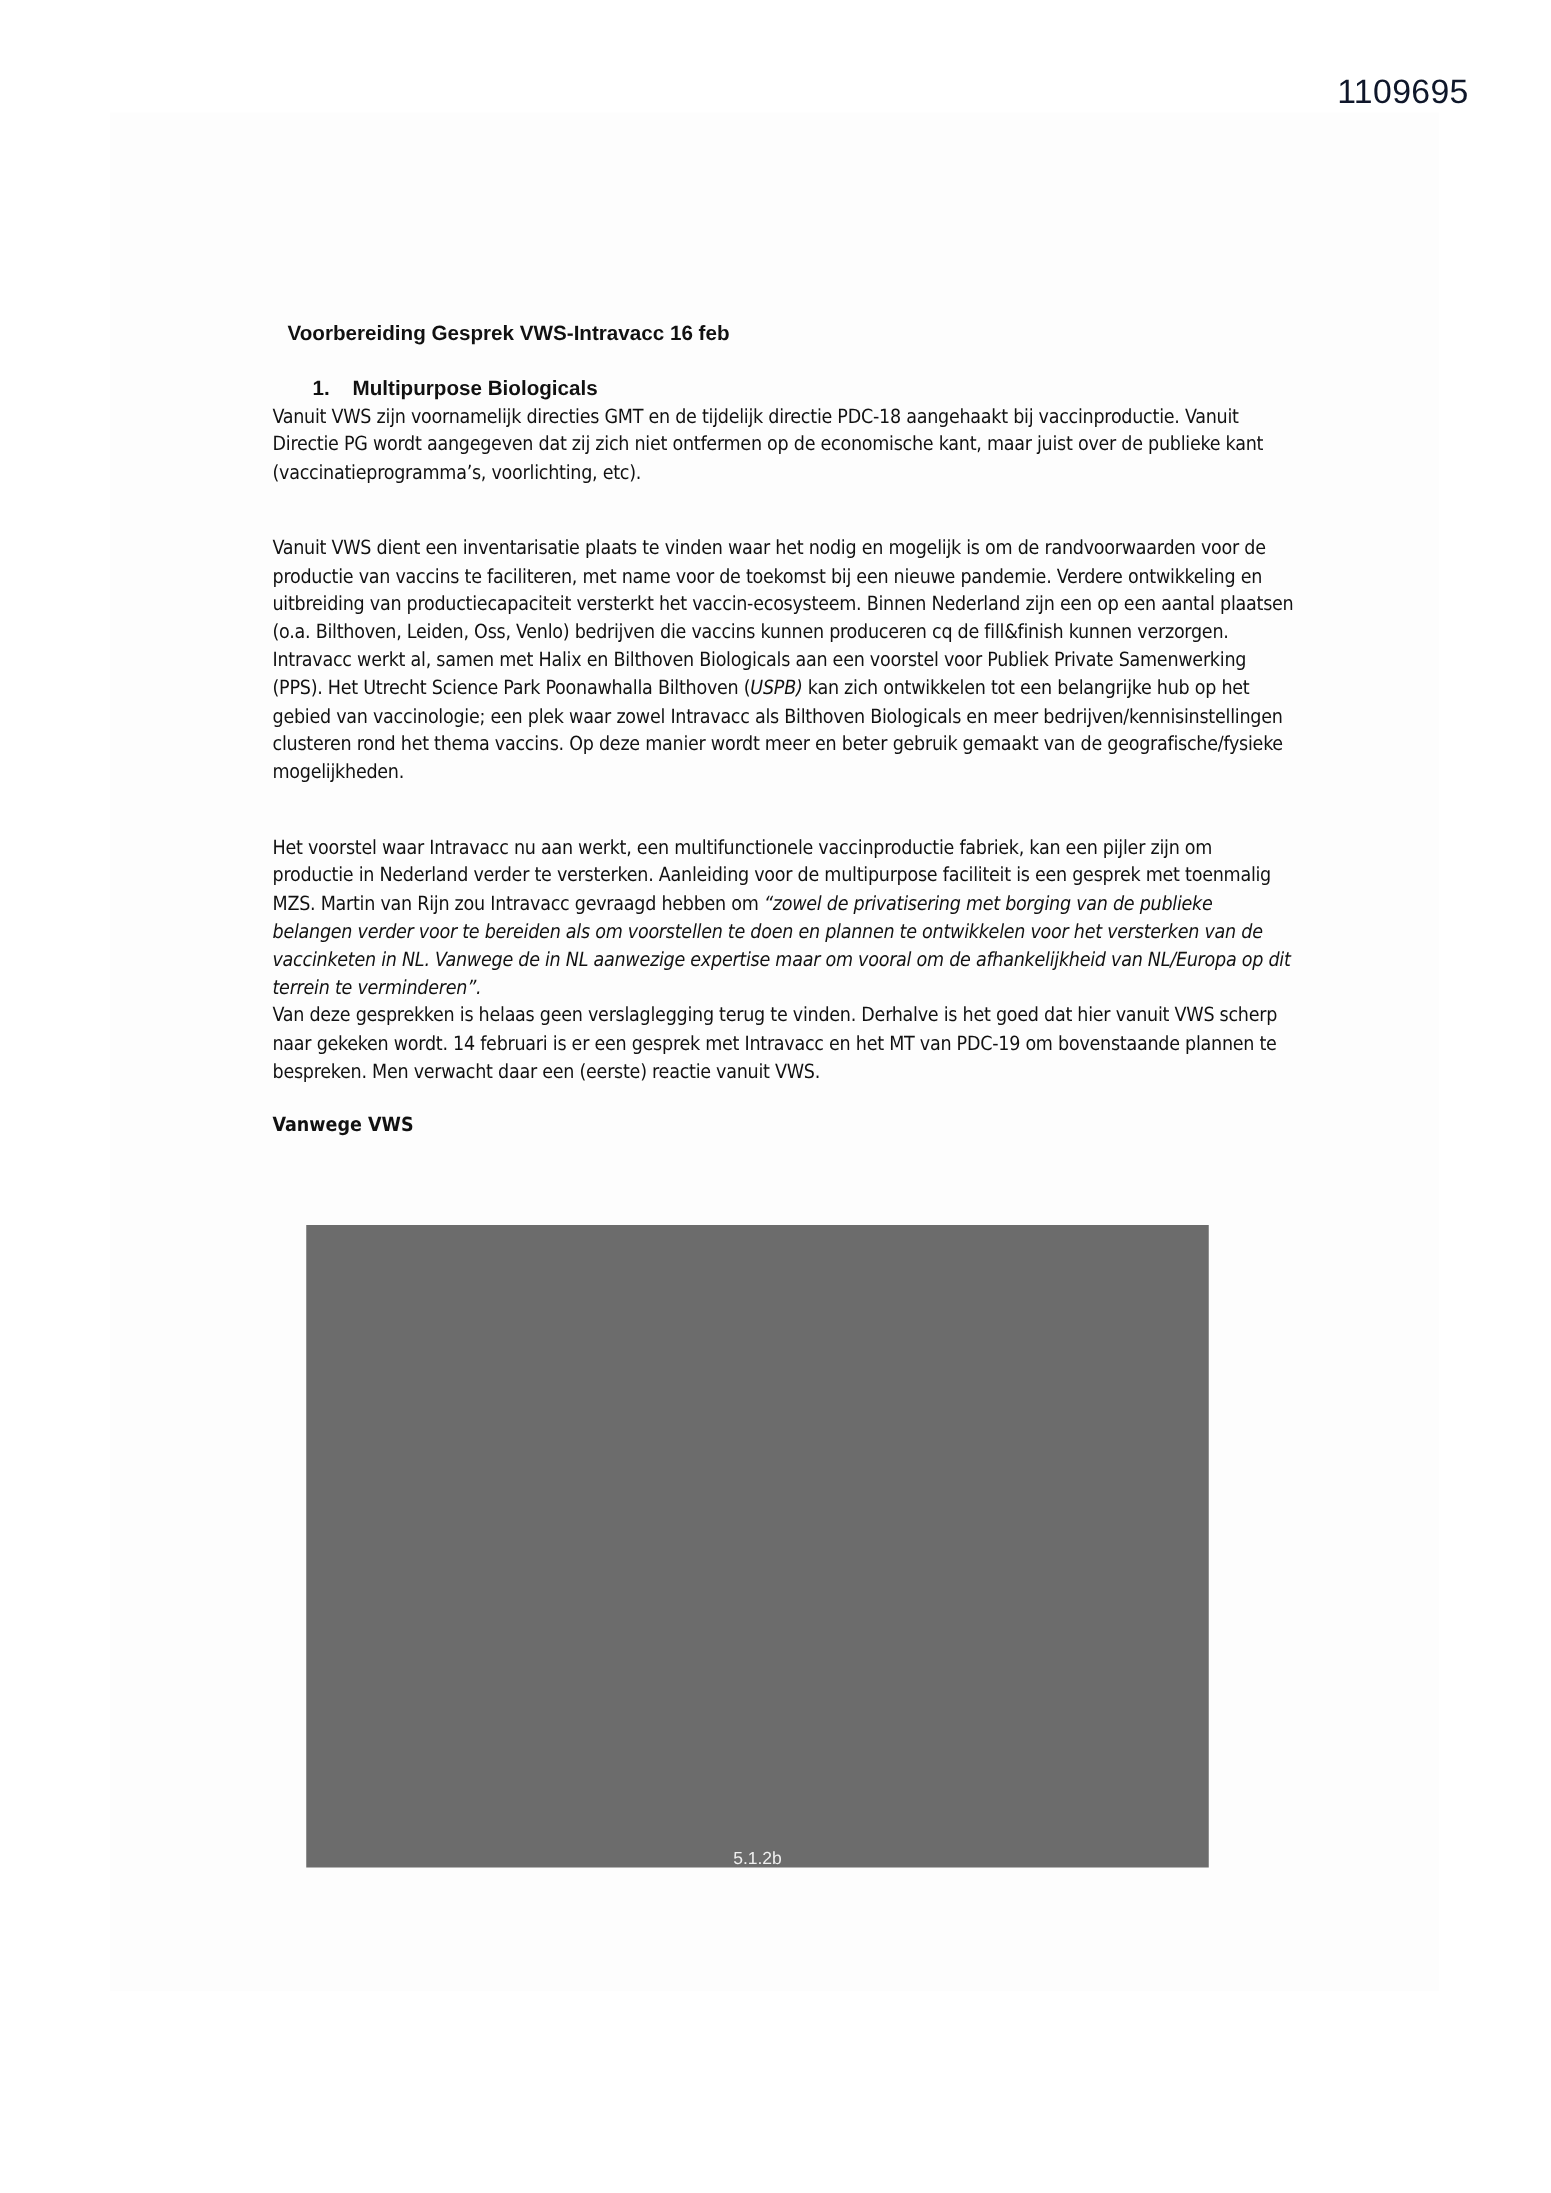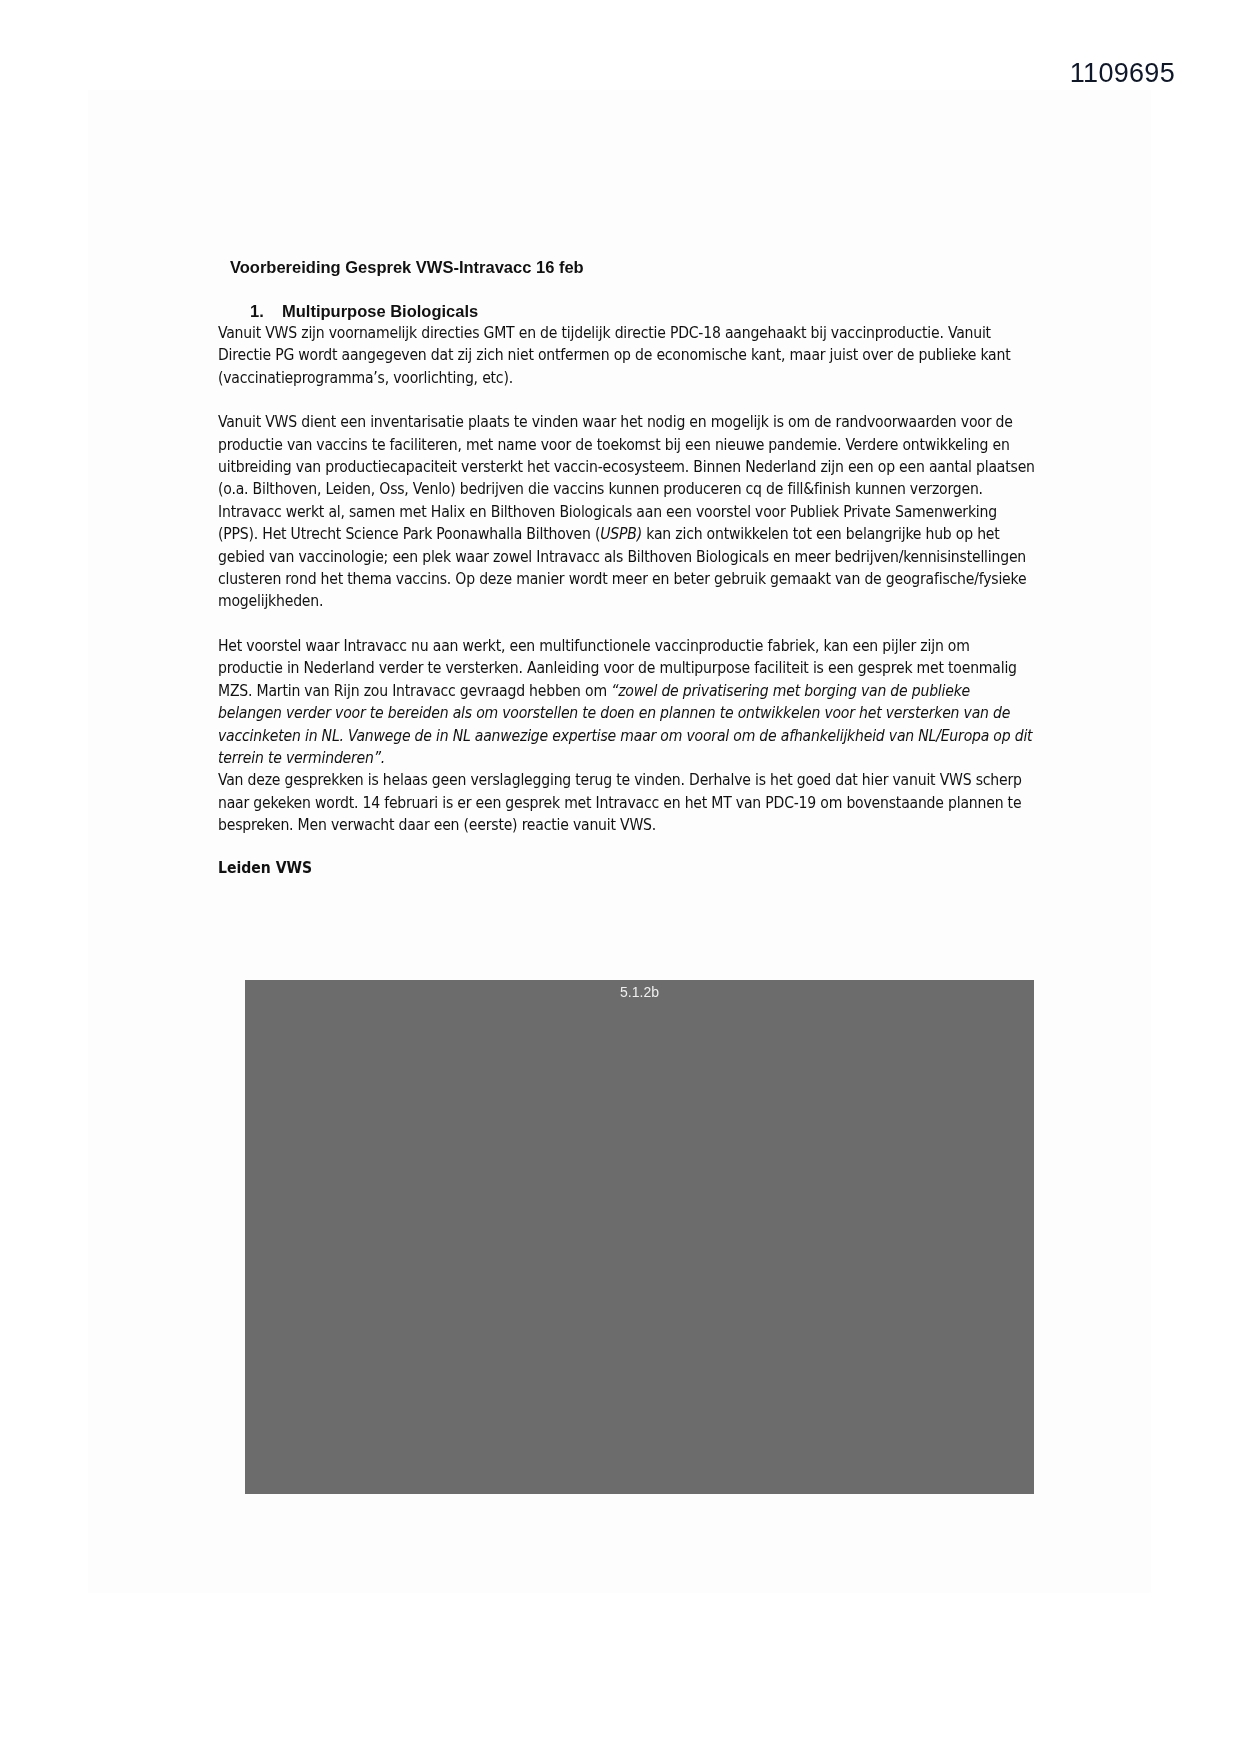--- a/index.html
+++ b/index.html
@@ -60,41 +60,41 @@
     .section-heading .num {
       display: inline-block;
       width: 32px;
       margin-left: 32px;
     }
     p {
       margin: 0;
       letter-spacing: -0.2px;
     }
     p.gap {
-      margin-top: 22px;
+      margin-top: 38px;
     }
     .italic {
       font-style: italic;
     }
     .subheading {
       font-family: "DejaVu Sans", sans-serif;
       font-weight: bold;
       font-size: 15.6px;
       margin-top: 20px;
       line-height: 22px;
     }
     .redaction {
       position: absolute;
       left: 245px;
       top: 980px;
-      width: 789px;
+      width: 722px;
       height: 514px;
       background: #6c6c6c;
       display: flex;
-      align-items: flex-start;
+      align-items: flex-end;
       justify-content: center;
     }
     .redaction-label {
       font-family: "Liberation Sans", sans-serif;
       color: #f0f0f0;
       font-size: 14px;
       margin-top: 4px;
     }
   </style>
 </head>
@@ -114,18 +114,18 @@
 
   <p>Vanuit VWS zijn voornamelijk directies GMT en de tijdelijk directie PDC-18 aangehaakt bij vaccinproductie. Vanuit Directie PG wordt aangegeven dat zij zich niet ontfermen op de economische kant, maar juist over de publieke kant (vaccinatieprogramma’s, voorlichting, etc).</p>
 
   <p class="gap"><span>Vanuit VWS dient een inventarisatie plaats te vinden waar het nodig en mogelijk is om de randvoorwaarden voor de productie van vaccins te faciliteren, met name voor de toekomst bij een nieuwe pandemie. Verdere ontwikkeling en uitbreiding van productiecapaciteit versterkt het vaccin-ecosysteem. Binnen Nederland zijn een op een aantal plaatsen (o.a. Bilthoven, Leiden, Oss, Venlo) bedrijven die vaccins kunnen produceren cq de fill&amp;finish kunnen verzorgen. Intravacc werkt al, samen met Halix en Bilthoven Biologicals aan een voorstel voor Publiek Private Samenwerking (PPS). Het Utrecht Science Park Poonawhalla Bilthoven (</span><span class="italic">USPB)</span><span> kan zich ontwikkelen tot een belangrijke hub op het gebied van vaccinologie; een plek waar zowel Intravacc als Bilthoven Biologicals en meer bedrijven/kennisinstellingen clusteren rond het thema vaccins. Op deze manier wordt meer en beter gebruik gemaakt van de geografische/fysieke mogelijkheden.</span></p>
 
   <p class="gap"><span>Het voorstel waar Intravacc nu aan werkt, een multifunctionele vaccinproductie fabriek, kan een pijler zijn om productie in Nederland verder te versterken. Aanleiding voor de multipurpose faciliteit is een gesprek met toenmalig MZS. Martin van Rijn zou Intravacc gevraagd hebben om </span><span class="italic">“zowel de privatisering met borging van de publieke belangen verder voor te bereiden als om voorstellen te doen en plannen te ontwikkelen voor het versterken van de vaccinketen in NL. Vanwege de in NL aanwezige expertise maar om vooral om de afhankelijkheid van NL/Europa op dit terrein te verminderen”.</span></p>
 
   <p>Van deze gesprekken is helaas geen verslaglegging terug te vinden. Derhalve is het goed dat hier vanuit VWS scherp naar gekeken wordt. 14 februari is er een gesprek met Intravacc en het MT van PDC-19 om bovenstaande plannen te bespreken. Men verwacht daar een (eerste) reactie vanuit VWS.</p>
 
 
-  <div class="subheading">Leiden VWS</div>
+  <div class="subheading">Vanwege VWS</div>
 </div>
 
 <div class="redaction">
   <span class="redaction-label">5.1.2b</span>
 </div>
 
 </body></html>

